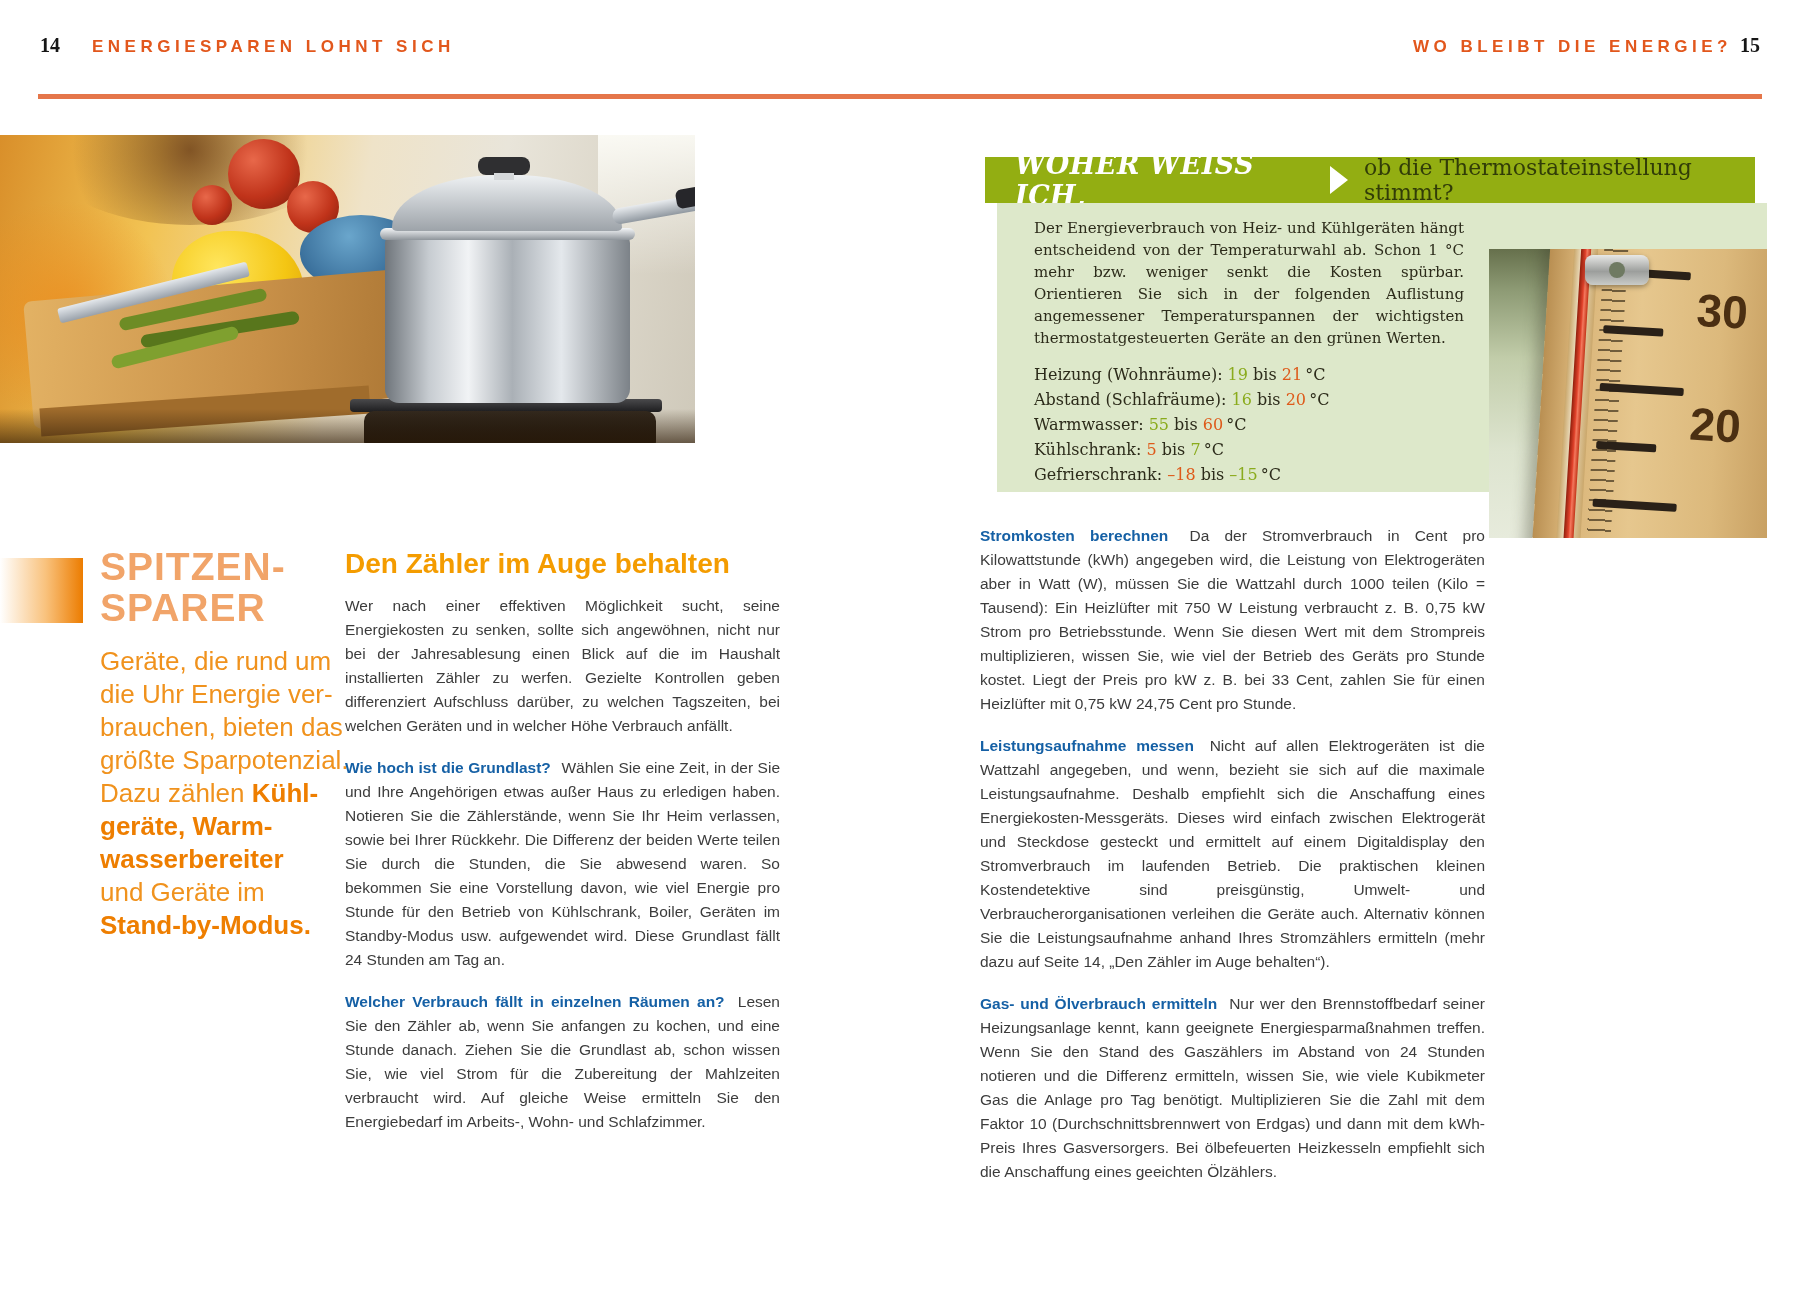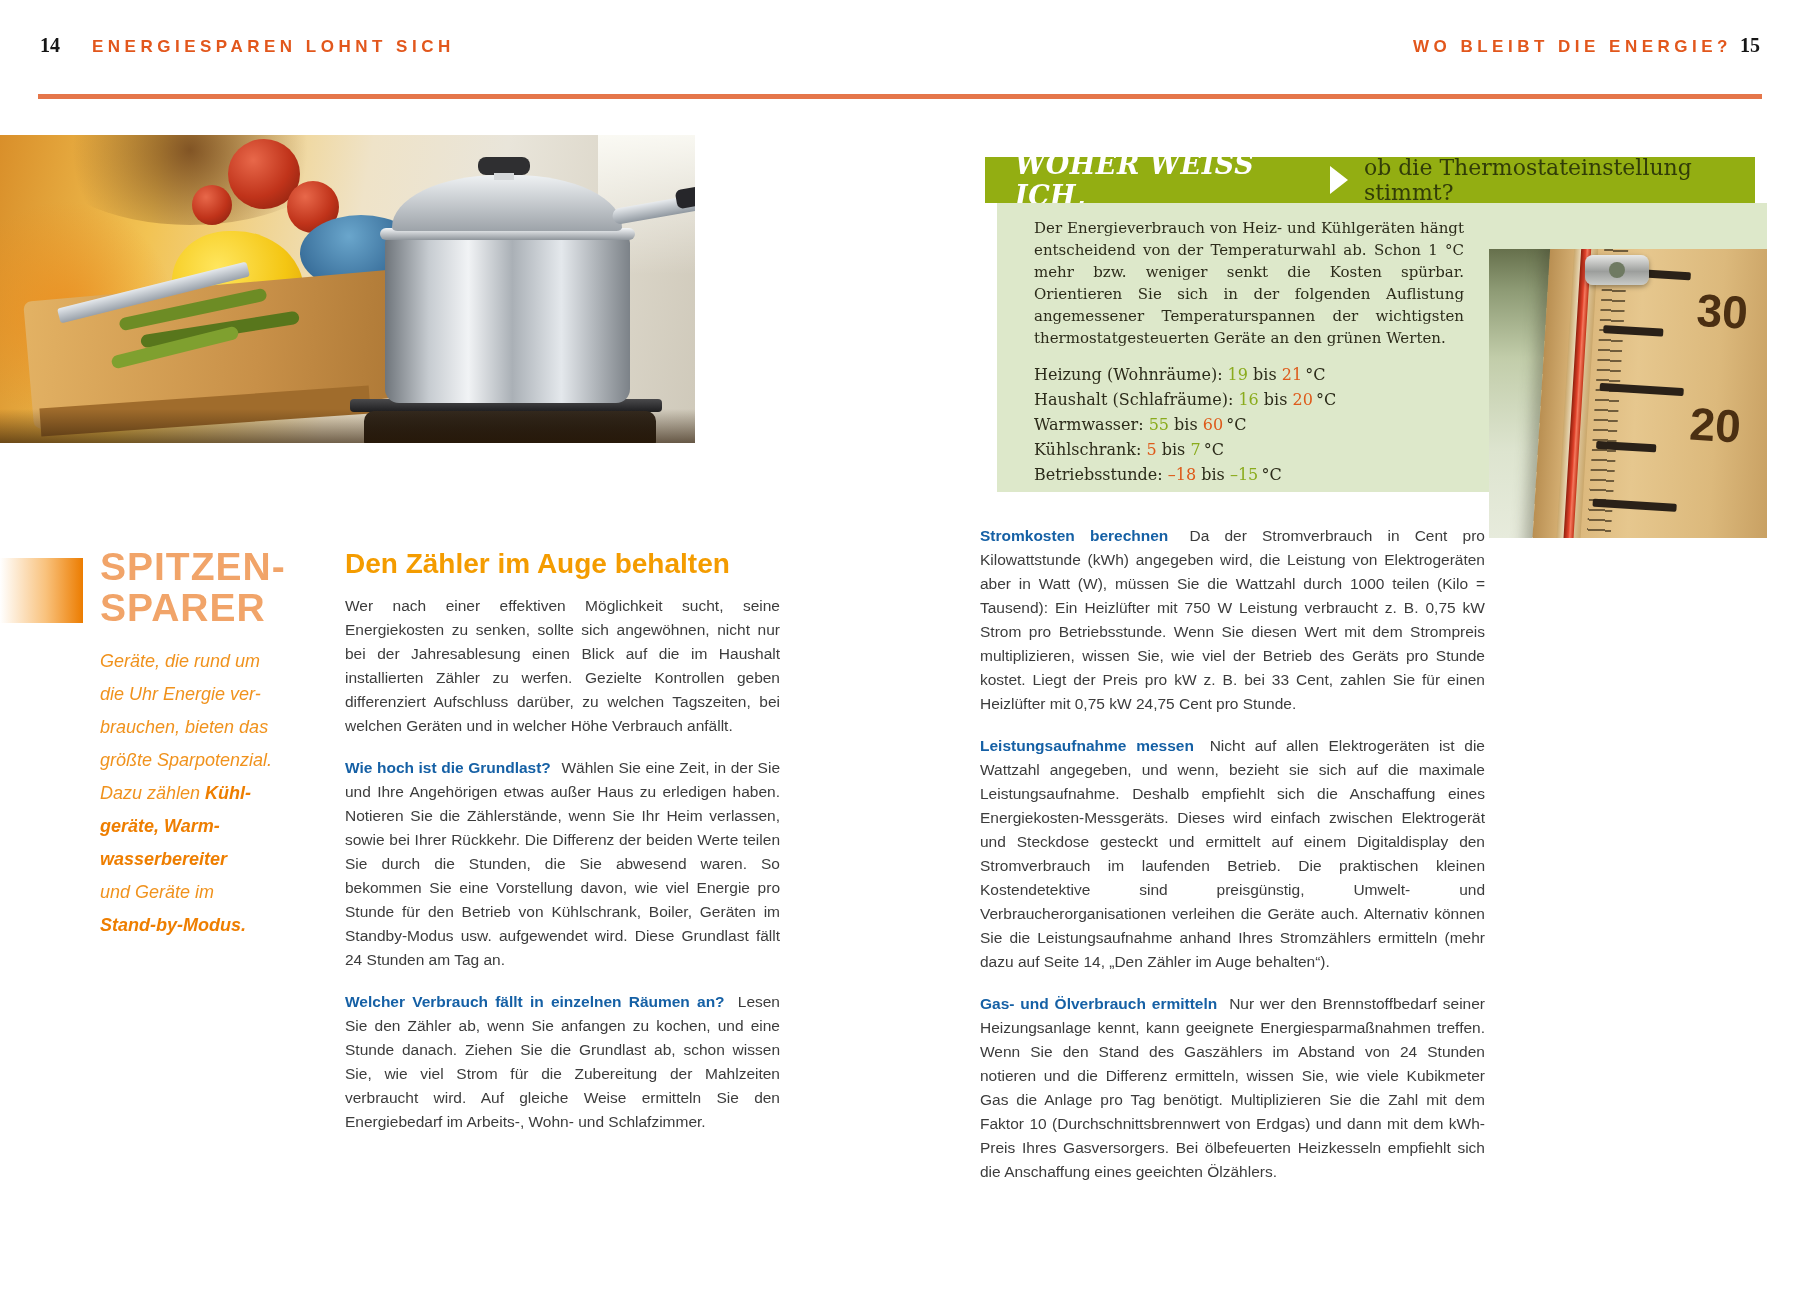--- a/index.html
+++ b/index.html
@@ -63,21 +63,21 @@
            background:linear-gradient(180deg,#33291e,#17120d);}
   .ph-bottom{position:absolute;left:0;bottom:0;width:100%;height:34px;
            background:linear-gradient(180deg,rgba(45,26,6,0),rgba(45,26,6,.65));}
 
   
   .sb-grad{position:absolute;left:0;top:558px;width:83px;height:65px;
            background:linear-gradient(90deg,#ffffff 0%,#f9c27d 55%,#ec7c00 100%);}
   .sidebar{position:absolute;left:100px;top:546px;width:220px;}
   .sb-title{font-size:39px;line-height:41px;font-weight:bold;letter-spacing:1px;color:#f1a469;}
   .sb-lines{margin-top:17px;}
-  .sb-line{font-size:18px;line-height:33px;color:#f0921d;white-space:nowrap;font-style:italic;}
+  .sb-line{font-size:26px;line-height:33px;color:#f0921d;white-space:nowrap;}
   .sb-bold{font-weight:bold;color:#ee7e00;}
 
   
   .leftcol{position:absolute;left:345px;top:548px;width:435px;}
   .leftcol h3{margin:0 0 14px 0;font-size:28px;font-weight:bold;color:#f49c00;}
   .bodytext{font-size:15.5px;line-height:24px;color:#3c3c3c;text-align:justify;}
   .para{margin:0 0 18px 0;font-size:15.5px;line-height:24px;color:#3c3c3c;text-align:justify;}
   .runin{font-weight:bold;color:#1560a5;margin-right:6px;}
   .rightcol{position:absolute;left:980px;top:524px;width:505px;}
 
@@ -201,24 +201,24 @@
     <div class="ib-bar">
       <span class="ib-title">WOHER WEISS ICH,</span>
       <span class="ib-arrow"></span>
       <span class="ib-sub">ob die Thermostateinstellung stimmt?</span>
     </div>
     <div class="ib-body">
       <div class="ib-text">
         <p class="ib-para">Der Energieverbrauch von Heiz- und Kühlgeräten hängt entscheidend von der Temperaturwahl ab. Schon 1 °C mehr bzw. weniger senkt die Kosten spürbar. Orientieren Sie sich in der folgenden Auflistung angemessener Temperaturspannen der wichtigsten thermostatgesteuerten Geräte an den grünen Werten.</p>
         <div>
             <div class="temp-row"><span class="t-label">Heizung (Wohnräume): </span><span class="val-green">19</span><span class="t-bis"> bis </span><span class="val-orange">21</span><span class="t-unit"> °C</span></div>
-            <div class="temp-row"><span class="t-label">Haushalt (Schlafräume): </span><span class="val-green">16</span><span class="t-bis"> bis </span><span class="val-orange">20</span><span class="t-unit"> °C</span></div>
+            <div class="temp-row"><span class="t-label">Abstand (Schlafräume): </span><span class="val-green">16</span><span class="t-bis"> bis </span><span class="val-orange">20</span><span class="t-unit"> °C</span></div>
             <div class="temp-row"><span class="t-label">Warmwasser: </span><span class="val-green">55</span><span class="t-bis"> bis </span><span class="val-orange">60</span><span class="t-unit"> °C</span></div>
             <div class="temp-row"><span class="t-label">Kühlschrank: </span><span class="val-orange">5</span><span class="t-bis"> bis </span><span class="val-green">7</span><span class="t-unit"> °C</span></div>
-            <div class="temp-row"><span class="t-label">Betriebsstunde: </span><span class="val-orange">–18</span><span class="t-bis"> bis </span><span class="val-green">–15</span><span class="t-unit"> °C</span></div>
+            <div class="temp-row"><span class="t-label">Gefrierschrank: </span><span class="val-orange">–18</span><span class="t-bis"> bis </span><span class="val-green">–15</span><span class="t-unit"> °C</span></div>
           </div>
       </div>
 
       <div class="thermo">
         <div class="wood">
           <div class="tube"></div>
           <div class="mercury"></div>
           <div class="smallticks"></div>
           <div class="bigtick bt1"></div>
           <div class="bigtick bt2"></div>

